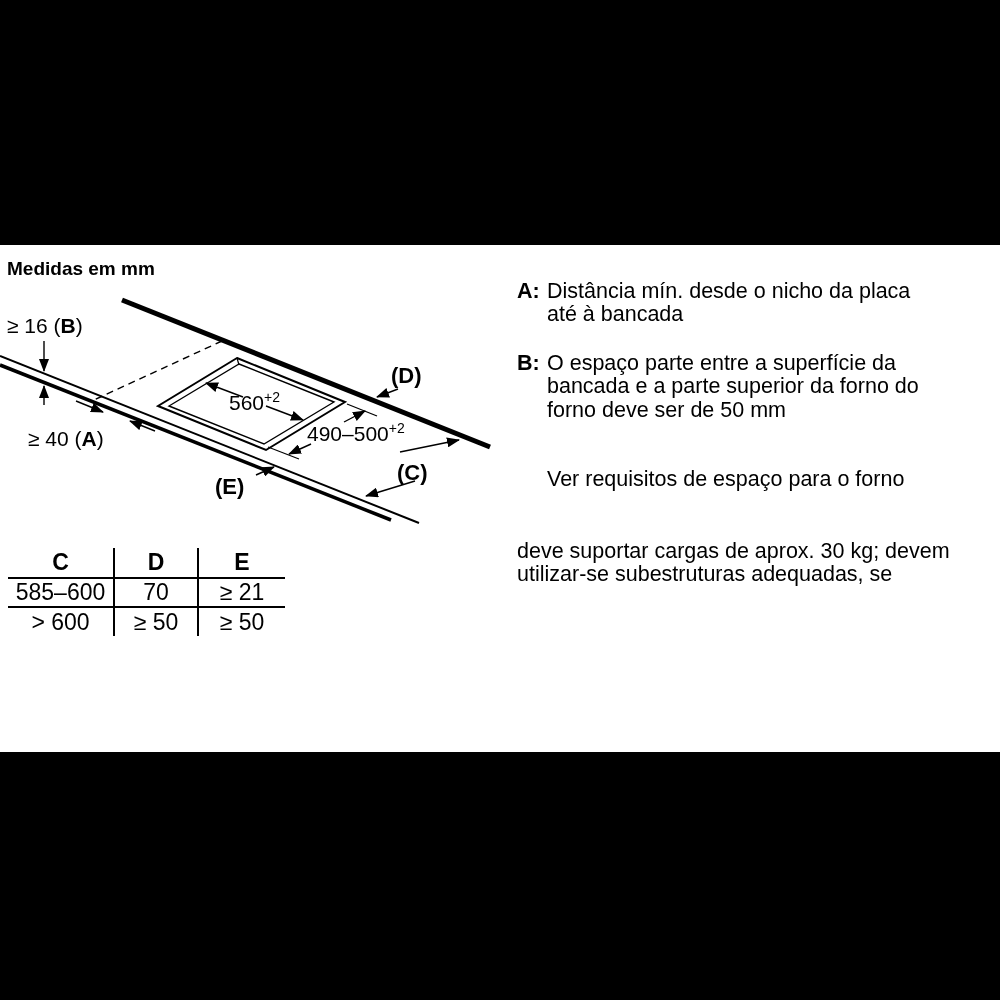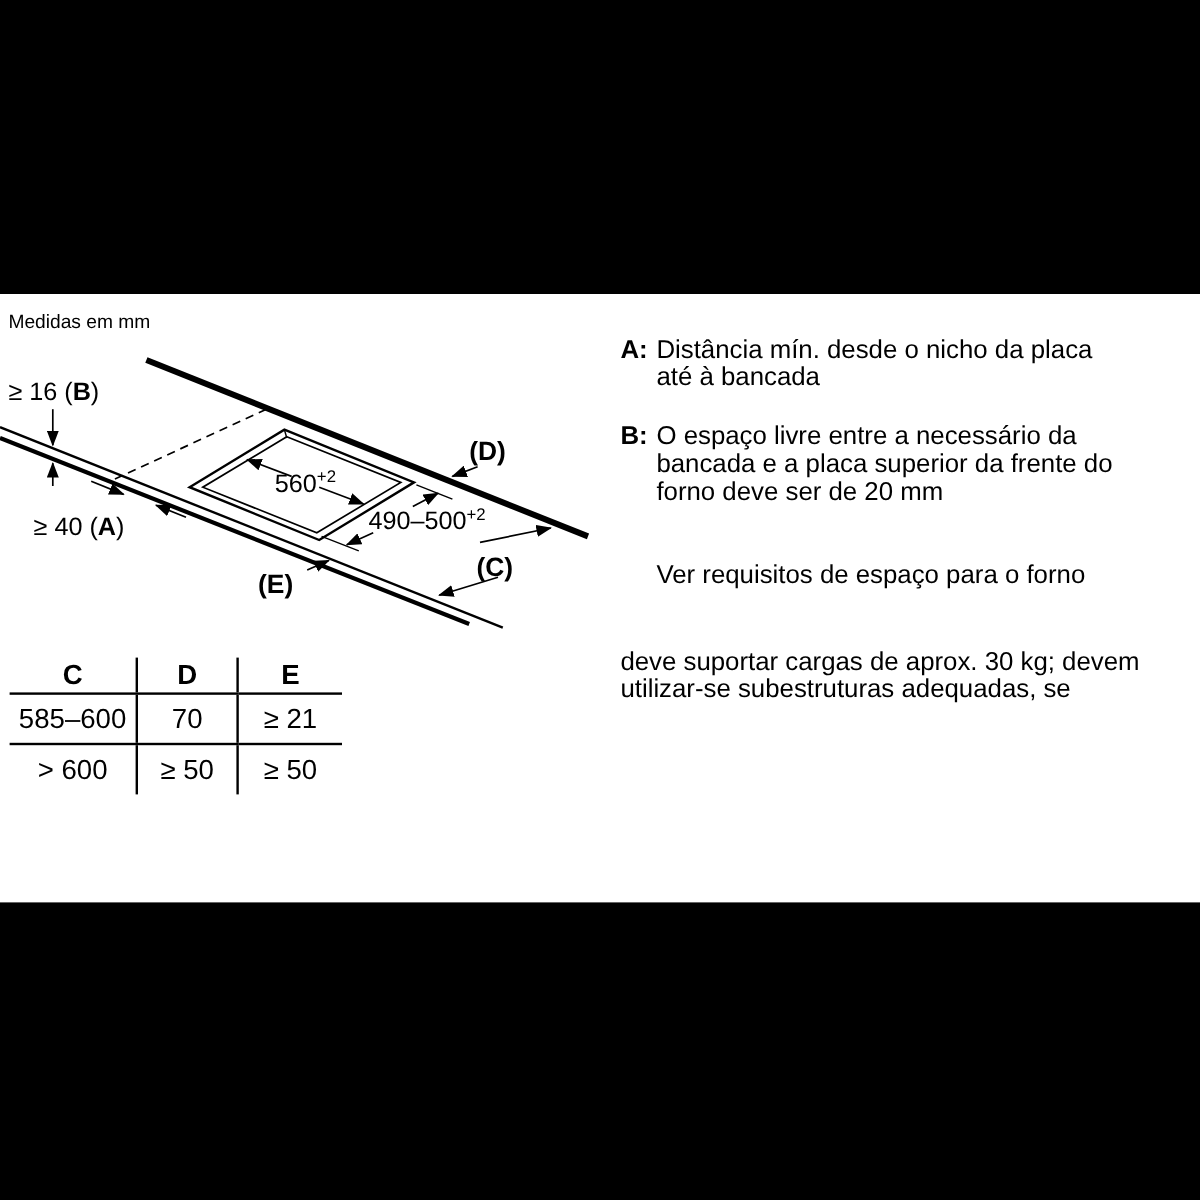--- a/index.html
+++ b/index.html
@@ -7,40 +7,40 @@
     width:1000px; height:1000px; position:relative; background:#ffffff;
     font-family:"Liberation Sans", sans-serif; color:#000;
     overflow:hidden;
   }
   .bar { position:absolute; left:0; width:1000px; background:#000; }
   .bar.top { top:0; height:245px; }
   .bar.bottom { top:752px; height:248px; }
 
   .title {
     position:absolute; left:7px; top:256px;
-    font-size:16px; line-height:26px; white-space:nowrap;
+    font-size:19px; line-height:26px; white-space:nowrap;font-weight:bold;
   }
 
   svg.diagram { position:absolute; left:0; top:280px; }
   svg.diagram * { vector-effect:none; }
   svg.diagram text { font-family:"Liberation Sans", sans-serif; fill:#000; }
 
   table.dims {
     position:absolute; left:8px; top:548px;
     border-collapse:collapse; font-size:23px; table-layout:fixed;
   }
   table.dims th, table.dims td {
     padding:0; text-align:center; vertical-align:middle; white-space:nowrap;
   }
   table.dims th { font-weight:bold; }
   table.dims .c1 { width:105px; }
   table.dims .c2 { width:82px;  border-left:2px solid #000; }
   table.dims .c3 { width:86px;  border-left:2px solid #000; }
   table.dims thead tr { height:30px; }
-  table.dims tbody tr { height:42px; }
+  table.dims tbody tr { height:29px; }
   table.dims thead th { border-bottom:2px solid #000; }
   table.dims tbody tr.r1 td { border-bottom:2px solid #000; }
 
   .note, .para { position:absolute; left:517px; width:470px;
     font-size:21.5px; line-height:23.4px; }
   .note .nlabel { position:absolute; left:0; top:0; font-weight:bold; }
   .note .ntext { margin-left:30px; }
   .nline { display:block; }
   .oven { left:547px; }
 </style>
@@ -134,23 +134,23 @@
   <span class="nlabel">A:</span>
   <div class="ntext">
     <span class="nline">Distância mín. desde o nicho da placa</span>
     <span class="nline">até à bancada</span>
   </div>
 </div>
 
 <div class="note" style="top:352px">
   <span class="nlabel">B:</span>
   <div class="ntext">
-    <span class="nline">O espaço livre entre a necessário da</span>
-    <span class="nline">bancada e a placa superior da frente do</span>
-    <span class="nline">forno deve ser de 20 mm</span>
+    <span class="nline">O espaço parte entre a superfície da</span>
+    <span class="nline">bancada e a parte superior da forno do</span>
+    <span class="nline">forno deve ser de 50 mm</span>
   </div>
 </div>
 
 <div class="para oven" style="top:468px">Ver requisitos de espaço para o forno</div>
 
 <div class="para" style="top:540px">
   <span class="nline">deve suportar cargas de aprox. 30 kg; devem</span>
   <span class="nline">utilizar-se subestruturas adequadas, se</span>
 </div>
 

